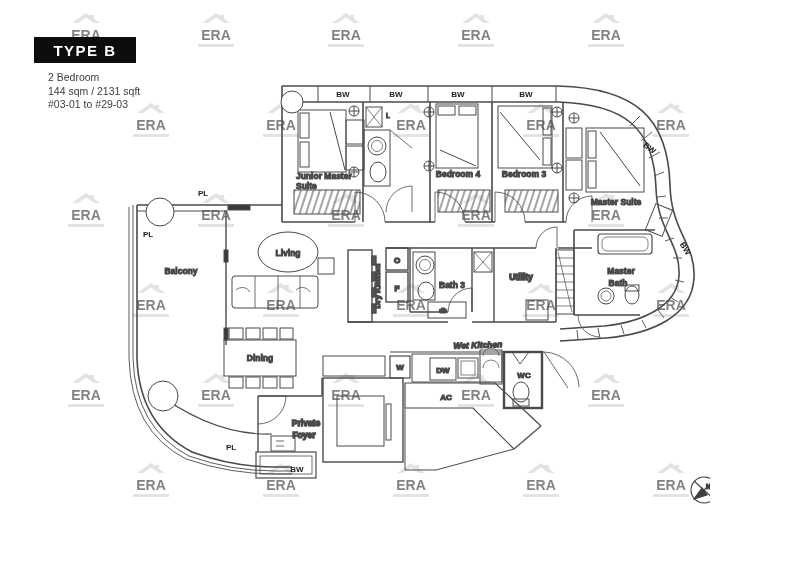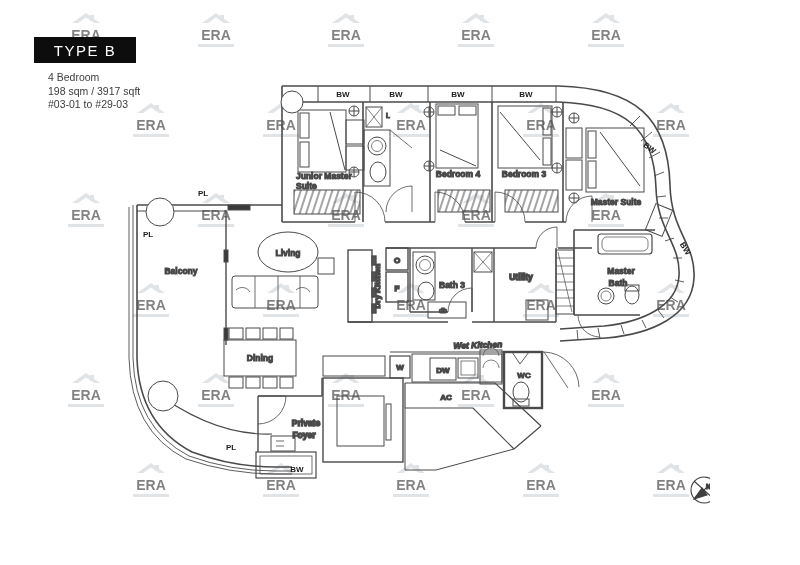--- a/index.html
+++ b/index.html
@@ -4,21 +4,21 @@
 <style>
   html,body{margin:0;padding:0;background:#fff;}
   #stage{position:relative;width:710px;height:565px;background:#ffffff;overflow:hidden;
          font-family:"Liberation Sans", sans-serif;}
   
   #wm-layer{position:absolute;inset:0;z-index:1;}
   .wm{position:absolute;width:52px;height:46px;opacity:.55;pointer-events:none;}
   
   #title-box{position:absolute;left:34px;top:37px;width:102px;height:26px;background:#0d0d0d;
              color:#fff;z-index:3;display:flex;align-items:center;justify-content:center;
-             font-size:15px;font-weight:normal;letter-spacing:1.5px;}
+             font-size:15px;font-weight:bold;letter-spacing:1.5px;}
   #title-info{position:absolute;left:48px;top:71px;z-index:3;font-size:10.5px;color:#3c3c3c;
               line-height:13.5px;}
   
   #plan{position:absolute;inset:0;z-index:2;}
   text{fill:#1c1c1c;font-family:"Liberation Sans", sans-serif;}
   .rlbl{font-size:8.5px;font-weight:bold;}
   .mk{font-size:8px;font-weight:bold;}
   .tiny{font-size:6.5px;font-weight:bold;}
   .scribble{font-size:8.5px;font-weight:bold;font-style:italic;}
 </style>
@@ -225,22 +225,22 @@
           <rect x="30" y="5" width="4" height="6" fill="#c9ced3"></rect>
           <text x="26" y="30" text-anchor="middle" font-size="14" font-weight="bold" font-family="Liberation Sans, sans-serif" fill="#c9ced3">ERA</text>
           <rect x="8" y="34" width="36" height="3" fill="#c9ced3"></rect>
         </svg></div>
     </div>
 
   <div id="title-box">
     <span>TYPE B</span>
   </div>
   <div id="title-info">
-    <div>4 Bedroom</div>
-    <div>198 sqm / 3917 sqft</div>
+    <div>2 Bedroom</div>
+    <div>144 sqm / 2131 sqft</div>
     <div>#03-01 to #29-03</div>
   </div>
 
   <svg id="plan" width="800" height="565" viewBox="0 0 800 565">
     <defs>
       <pattern id="hatch" width="6" height="10" patternUnits="userSpaceOnUse" patternTransform="rotate(18)">
         <path d="M3,0 V10" stroke="#4a4a4a" stroke-width="1"></path>
       </pattern>
       <pattern id="xhatch" width="6" height="6" patternUnits="userSpaceOnUse">
         <path d="M0,6 L6,0 M0,0 L6,6" stroke="#6b6b6b" stroke-width="0.7"></path>

